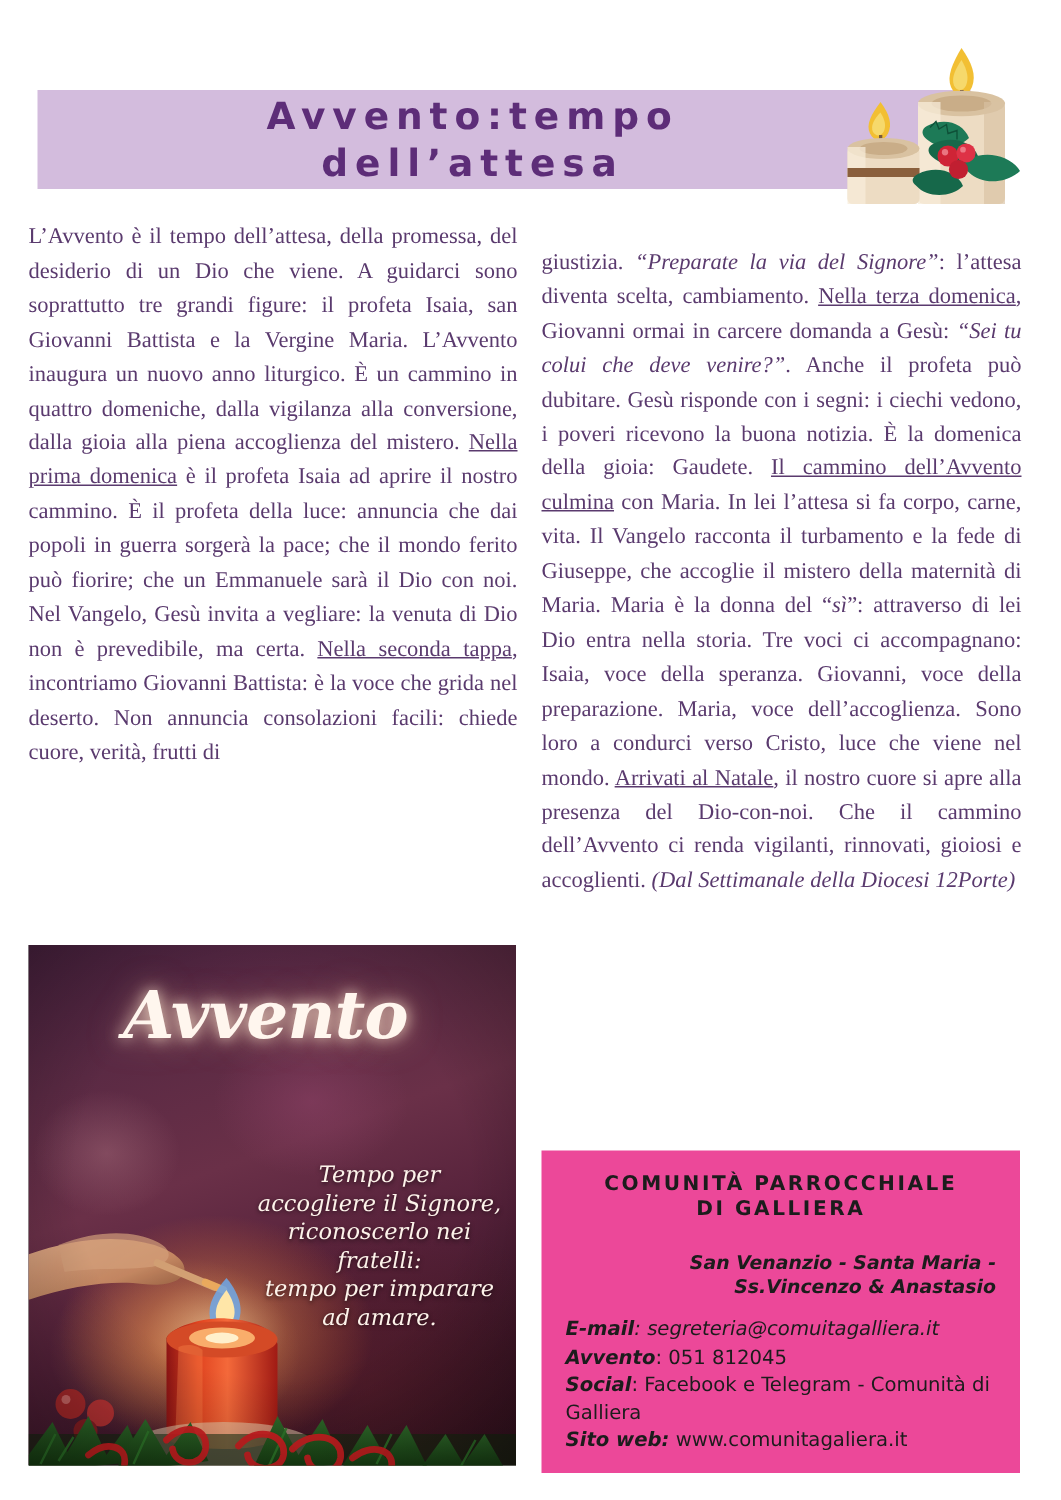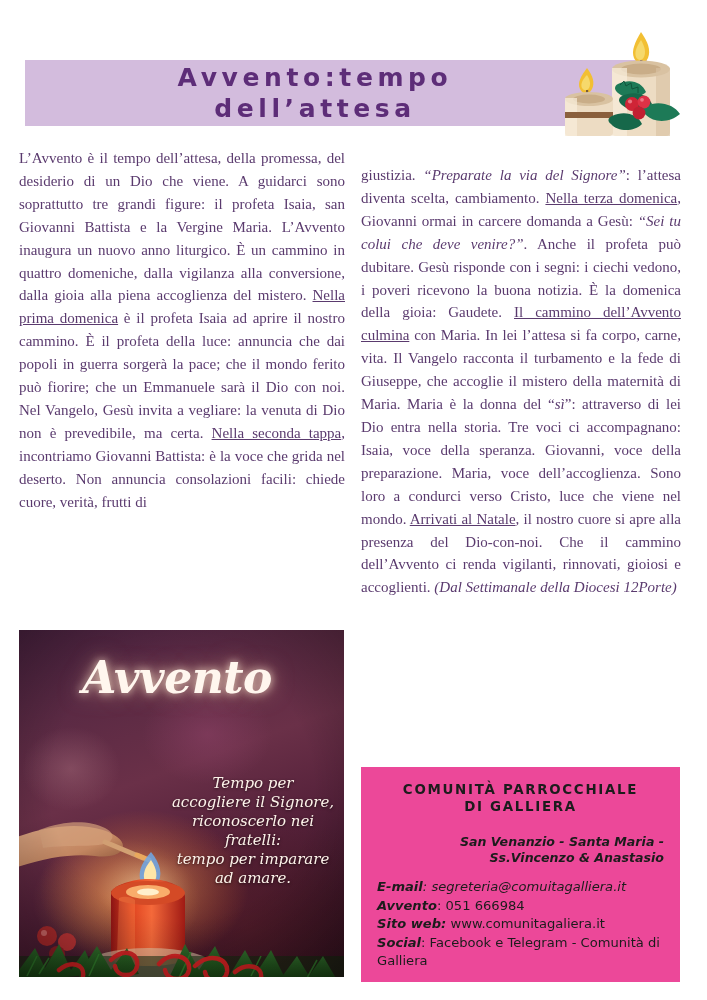--- a/index.html
+++ b/index.html
@@ -312,17 +312,17 @@
 ad amare.</div>
 </div>
 
 <div class="contact-box">
   <div class="contact-name">COMUNITÀ PARROCCHIALE
 DI GALLIERA</div>
   <div class="contact-sub">San Venanzio - Santa Maria -
 Ss.Vincenzo &amp; Anastasio</div>
   <div class="contact-lines">
       <p class="contact-row"><span class="lbl">E-mail</span><span class="val-i">: segreteria@comuitagalliera.it</span></p>
-      <p class="contact-row"><span class="lbl">Avvento</span><span class="">: 051 666984</span></p>
+      <p class="contact-row"><span class="lbl">Avvento</span><span class="">: 051 812045</span></p>
+      <p class="contact-row"><span class="lbl">Social</span><span class="">: Facebook e Telegram - Comunità di Galliera</span></p>
       <p class="contact-row"><span class="lbl">Sito web:</span><span class=""> www.comunitagaliera.it</span></p>
-      <p class="contact-row"><span class="lbl">Social</span><span class="">: Facebook e Telegram - Comunità di Galliera</span></p>
     </div>
 </div>
 
 </body></html>

